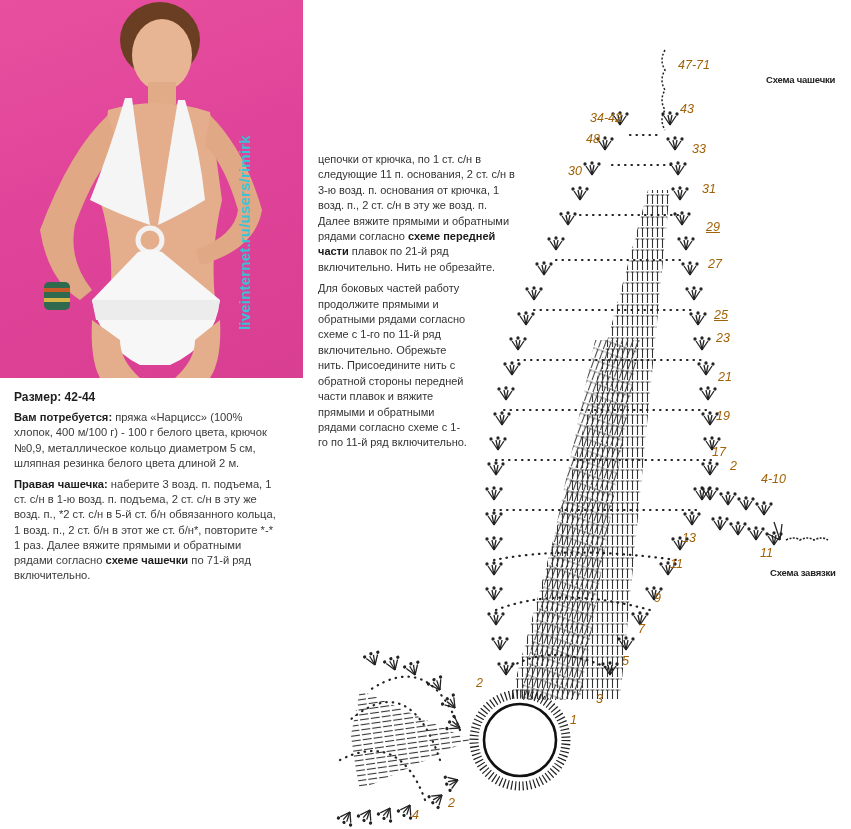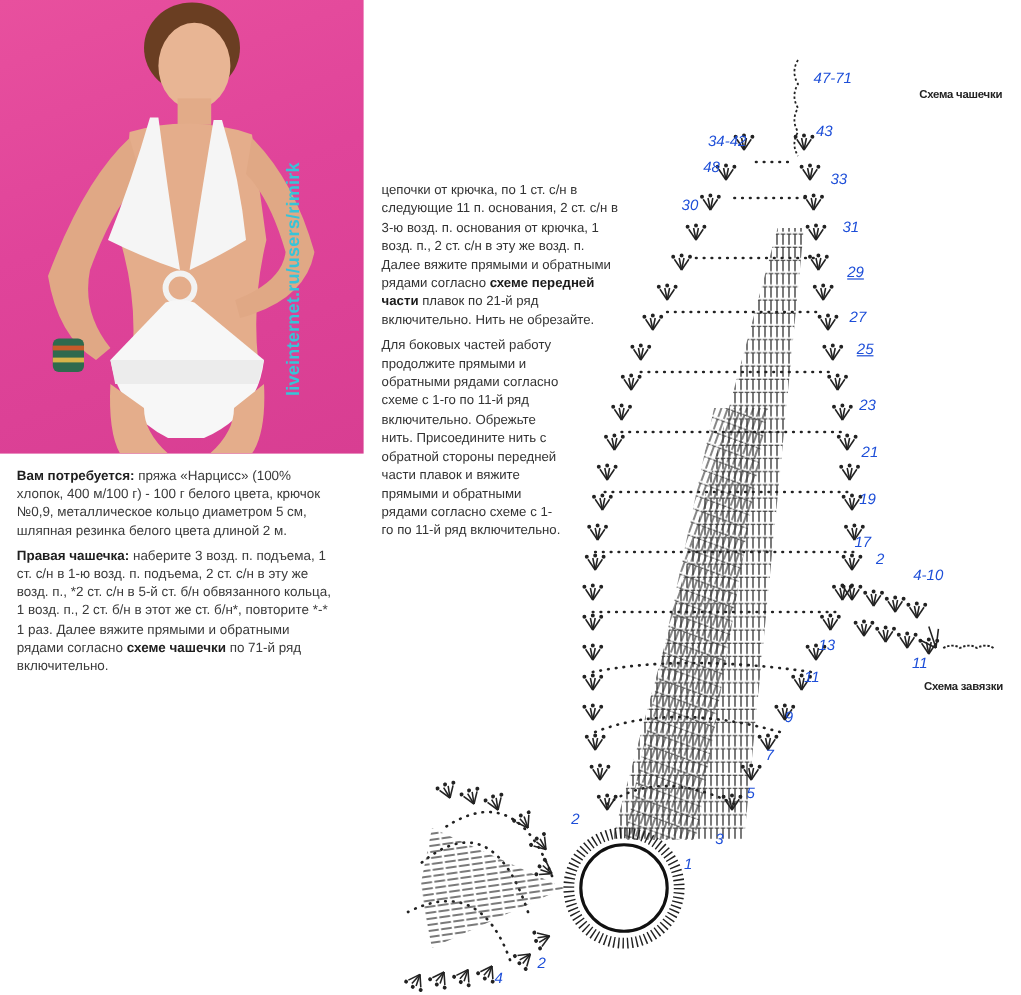--- a/index.html
+++ b/index.html
@@ -29,21 +29,21 @@
     
     .mid-col { position: absolute; left: 318px; top: 152px; width: 200px; font-size: 11px; line-height: 15.4px; color: #333; }
     .mid-col p { margin-bottom: 6px; }
     .mid-col p.narrow { width: 150px; }
     .mid-col p.narrower { width: 132px; }
     .mid-col b { color: #1a1a1a; }
 
     
     .diagram { position: absolute; left: 330px; top: 40px; width: 521px; height: 789px; }
     .diagram svg { position: absolute; left: 0; top: 0; }
-    .dlabel { position: absolute; font-style: italic; font-size: 12.5px; color: #1d4ed8; font-family: "Liberation Sans", sans-serif; }
+    .dlabel { position: absolute; font-style: italic; font-size: 12.5px; color: #a16207; font-family: "Liberation Sans", sans-serif; }
     .caption { position: absolute; font-size: 9.5px; color: #222; font-weight: bold; letter-spacing: -0.2px; }
   </style>
 </head>
 <body>
 
 <div class="photo">
   <svg width="303" height="378" viewBox="0 0 303 378">
 
     <ellipse cx="160" cy="40" rx="40" ry="38" fill="#6a3e22"></ellipse>
 
@@ -68,20 +68,24 @@
     <path d="M138 252 Q150 248 162 252 L220 300 Q215 345 170 365 L140 365 Q100 345 92 300 Z" fill="#f7f7f7"></path>
     <path d="M92 300 L220 300 L215 320 L96 320 Z" fill="#ececec"></path>
 
     <path d="M92 320 Q90 360 100 378 L140 378 Q120 360 120 340 Z" fill="#e4ad8b"></path>
     <path d="M220 320 Q222 360 210 378 L175 378 Q195 360 195 340 Z" fill="#e4ad8b"></path>
   </svg>
   <div class="watermark">liveinternet.ru/users/rimirk</div>
 </div>
 
 <div class="left-col">
+  <div class="size-line">
+    <span>Размер:</span>
+    <span>42-44</span>
+  </div>
   <p>
     <b>Вам потребуется:</b>
     <span>пряжа «Нарцисс» (100% хлопок, 400 м/100 г) - 100 г белого цвета, крючок №0,9, металлическое кольцо диаметром 5 см, шляпная резинка белого цвета длиной 2 м.</span>
   </p>
   <p>
     <b>Правая чашечка:</b>
     <span>наберите 3 возд. п. подъема, 1 ст. с/н в 1-ю возд. п. подъема, 2 ст. с/н в эту же возд. п., *2 ст. с/н в 5-й ст. б/н обвязанного кольца, 1 возд. п., 2 ст. б/н в этот же ст. б/н*, повторите *-* 1 раз. Далее вяжите прямыми и обратными рядами согласно</span>
     <b>схеме чашечки</b>
     <span>по 71-й ряд включительно.</span>
   </p>
@@ -232,21 +236,21 @@
 
   <span class="dlabel" style="left:348px; top:18px;">47-71</span>
   <span class="dlabel" style="left:350px; top:62px;">43</span>
   <span class="dlabel" style="left:260px; top:71px;">34-42</span>
   <span class="dlabel" style="left:256px; top:92px;">48</span>
   <span class="dlabel" style="left:362px; top:102px;">33</span>
   <span class="dlabel" style="left:238px; top:124px;">30</span>
   <span class="dlabel" style="left:372px; top:142px;">31</span>
   <span class="dlabel" style="left:376px; top:180px;text-decoration:underline;">29</span>
   <span class="dlabel" style="left:378px; top:217px;">27</span>
-  <span class="dlabel" style="left:384px; top:244px;text-decoration:underline;">25</span>
+  <span class="dlabel" style="left:384px; top:268px;text-decoration:underline;">25</span>
   <span class="dlabel" style="left:386px; top:291px;">23</span>
   <span class="dlabel" style="left:388px; top:330px;">21</span>
   <span class="dlabel" style="left:386px; top:369px;">19</span>
   <span class="dlabel" style="left:382px; top:405px;">17</span>
   <span class="dlabel" style="left:400px; top:419px;">2</span>
   <span class="dlabel" style="left:431px; top:432px;">4-10</span>
   <span class="dlabel" style="left:430px; top:506px;">11</span>
   <span class="dlabel" style="left:352px; top:491px;">13</span>
   <span class="dlabel" style="left:340px; top:517px;">11</span>
   <span class="dlabel" style="left:324px; top:551px;">9</span>

